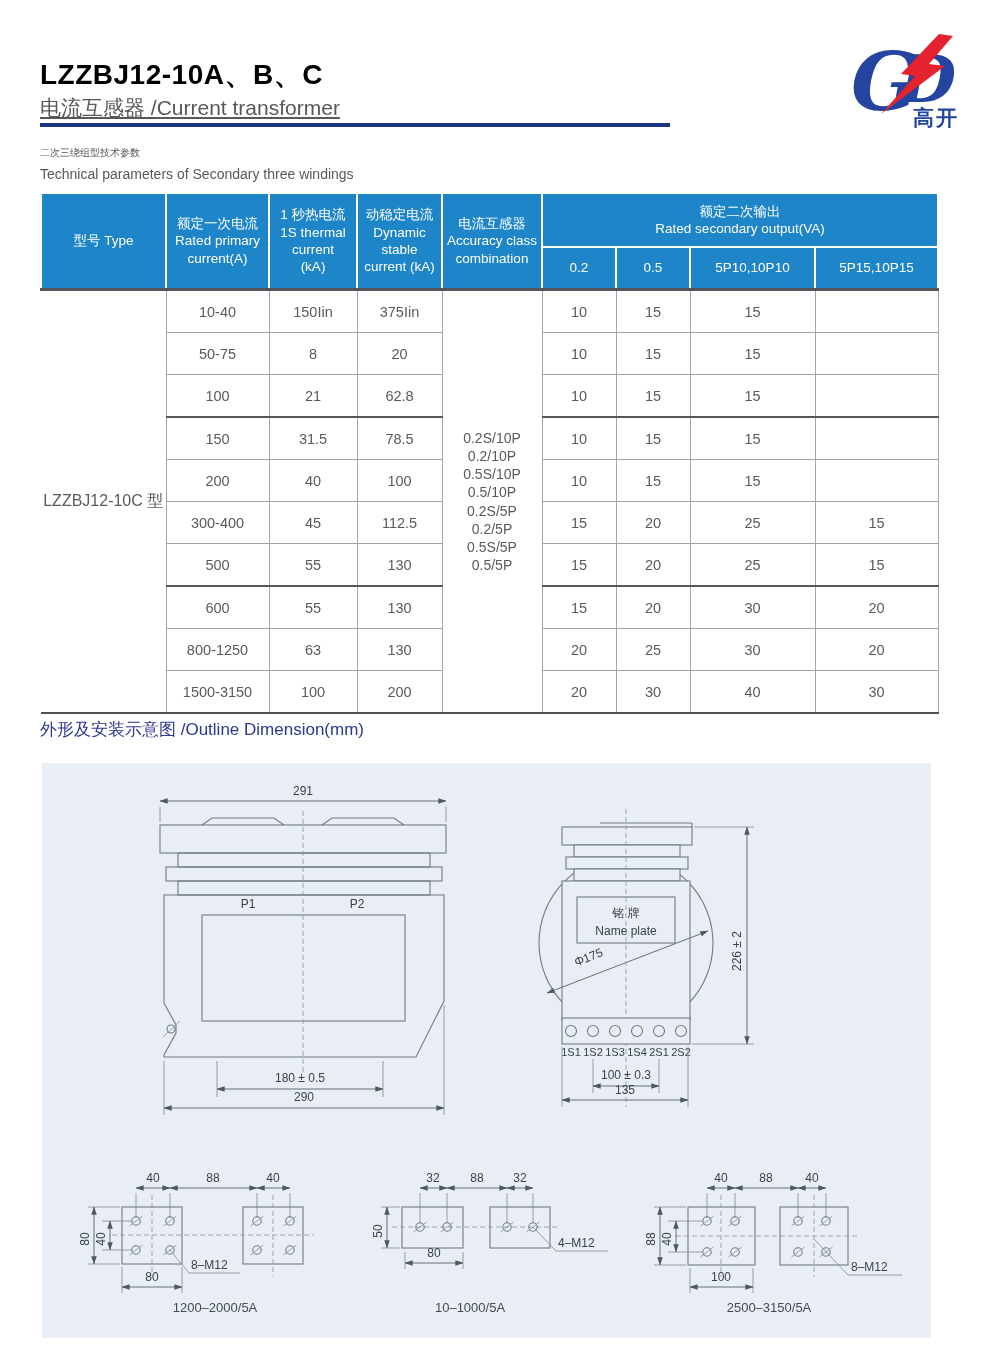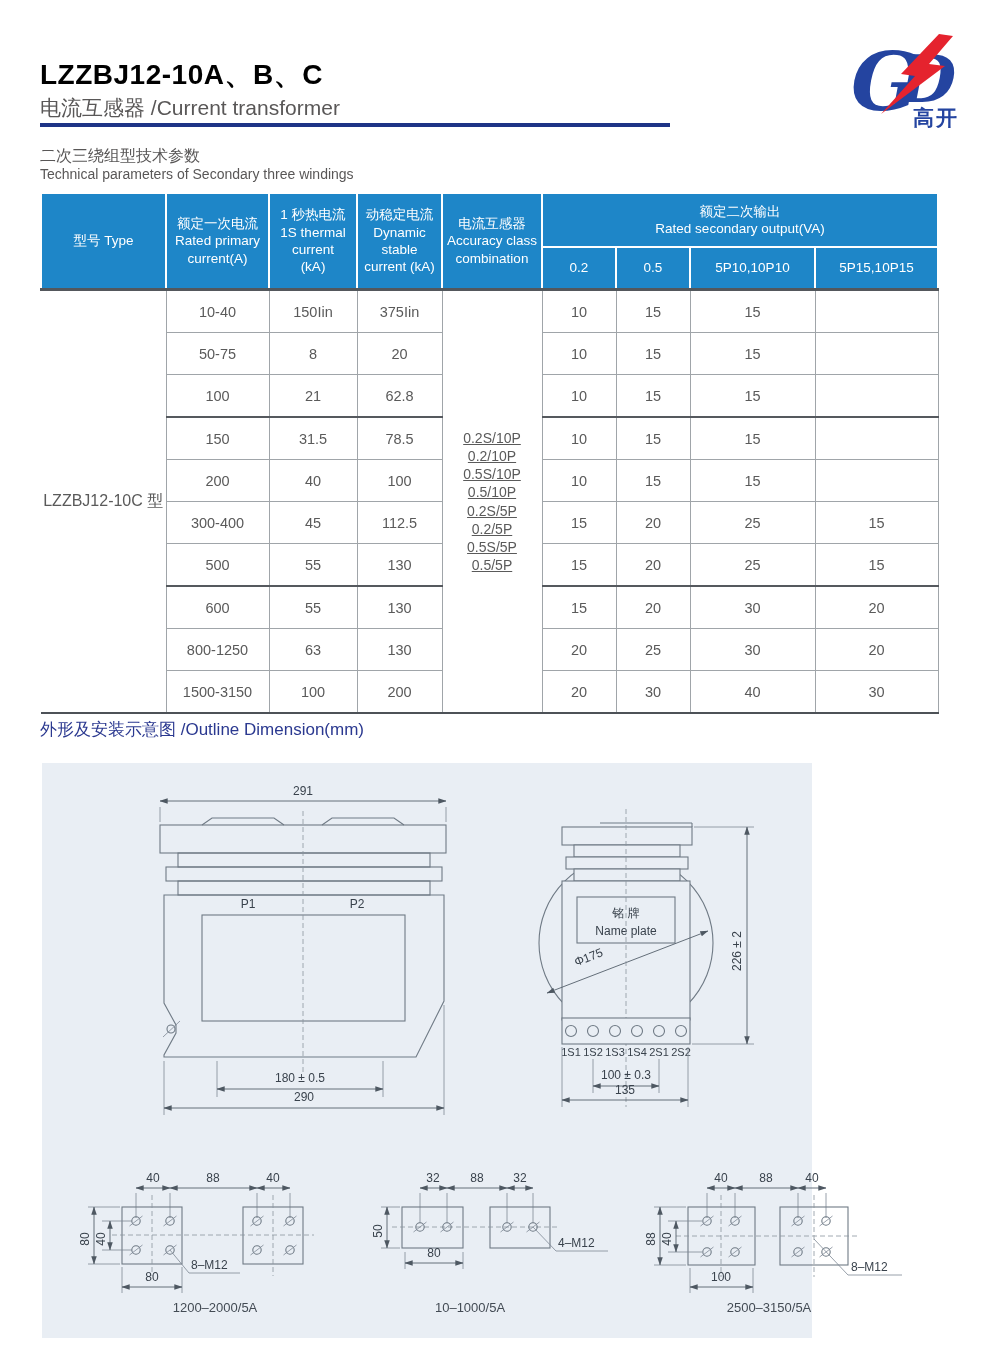--- a/index.html
+++ b/index.html
@@ -1,44 +1,44 @@
 <!DOCTYPE html>
 <html><head>
 <meta charset="utf-8">
 <style>
   html,body{margin:0;padding:0;background:#ffffff;}
   body{width:1000px;height:1352px;position:relative;font-family:"Liberation Sans","DejaVu Sans",sans-serif;color:#595757;overflow:hidden;}
   .page{position:absolute;inset:0;}
   
   .title{position:absolute;left:40px;top:56px;font-size:28px;font-weight:bold;color:#000000;letter-spacing:.5px;}
-  .subtitle{position:absolute;left:40px;top:94px;font-size:21px;color:#595757;}
+  .subtitle{position:absolute;left:40px;top:94px;font-size:21px;color:#595757;text-decoration:underline;}
   .rule{position:absolute;left:40px;top:123px;width:630px;height:4px;background:#1e3486;}
   .logo{position:absolute;left:851px;top:32px;}
   .logo .lg{font-family:"DejaVu Serif","Liberation Serif",serif;font-style:italic;font-weight:bold;font-size:80px;fill:#2444a0;}
   .logo .ld{font-family:"DejaVu Serif","Liberation Serif",serif;font-style:italic;font-weight:bold;font-size:66px;fill:#2444a0;}
   .logo .bolt{fill:#e5232e;}
   .logo .lcn{font-size:21px;font-weight:bold;fill:#2444a0;letter-spacing:2px;}
-  .s1zh{position:absolute;left:40px;top:146px;font-size:16px;color:#595757;}
+  .s1zh{position:absolute;left:40px;top:146px;font-size:10px;color:#595757;}
   .s1en{position:absolute;left:40px;top:166px;font-size:14px;color:#595757;}
   
   .tblwrap{position:absolute;left:40px;top:192px;width:897px;}
   table{border-collapse:collapse;width:897px;table-layout:fixed;}
   thead th{background:#1e86c8;color:#ffffff;font-weight:400;font-size:13.5px;line-height:1.28;border:2px solid #ffffff;vertical-align:middle;padding:3px 1px;}
   thead th.hb{border-bottom:3px solid #53575c;}
   thead tr:first-child th{height:46px;}
   thead tr:last-child th{height:34px;}
   .pre{white-space:pre-line;}
   tbody td{border:1px solid #a0a5a9;height:39px;text-align:center;vertical-align:middle;font-size:14.5px;color:#5a5a5a;background:#ffffff;}
   tbody td.model{border-left:none;font-size:16px;}
-  tbody td.accuracy{font-size:14px;line-height:1.3;white-space:pre-line;text-decoration:underline;}
+  tbody td.accuracy{font-size:14px;line-height:1.3;white-space:pre-line;}
   tbody tr.group-end td{border-bottom:2px solid #55595e;}
   tbody tr:last-child td, tbody td.model, tbody td.accuracy{border-bottom:2px solid #4d5257;}
   
   .sec2{position:absolute;left:40px;top:718px;font-size:17px;color:#2b3990;}
-  .panel{position:absolute;left:42px;top:763px;width:770px;height:575px;background:#e9eef4;}
+  .panel{position:absolute;left:42px;top:763px;width:889px;height:575px;background:#e9eef4;}
   
   .ol{fill:none;stroke:#6f7a85;stroke-width:1.1;}
   .olf{fill:#e9eef4;stroke:#6f7a85;stroke-width:1.1;}
   .ext{fill:none;stroke:#7d8894;stroke-width:0.8;}
   .dim{fill:none;stroke:#55606b;stroke-width:0.9;marker-start:url(#ar);marker-end:url(#ar);}
   .cl{fill:none;stroke:#8a95a0;stroke-width:0.8;stroke-dasharray:5 3;}
   .dt{font-size:12px;fill:#39424c;text-anchor:middle;}
   .dts{font-size:12px;fill:#39424c;text-anchor:start;}
   .tl{font-size:11px;fill:#39424c;text-anchor:middle;}
   .cap{font-size:13px;fill:#434b54;text-anchor:middle;}

